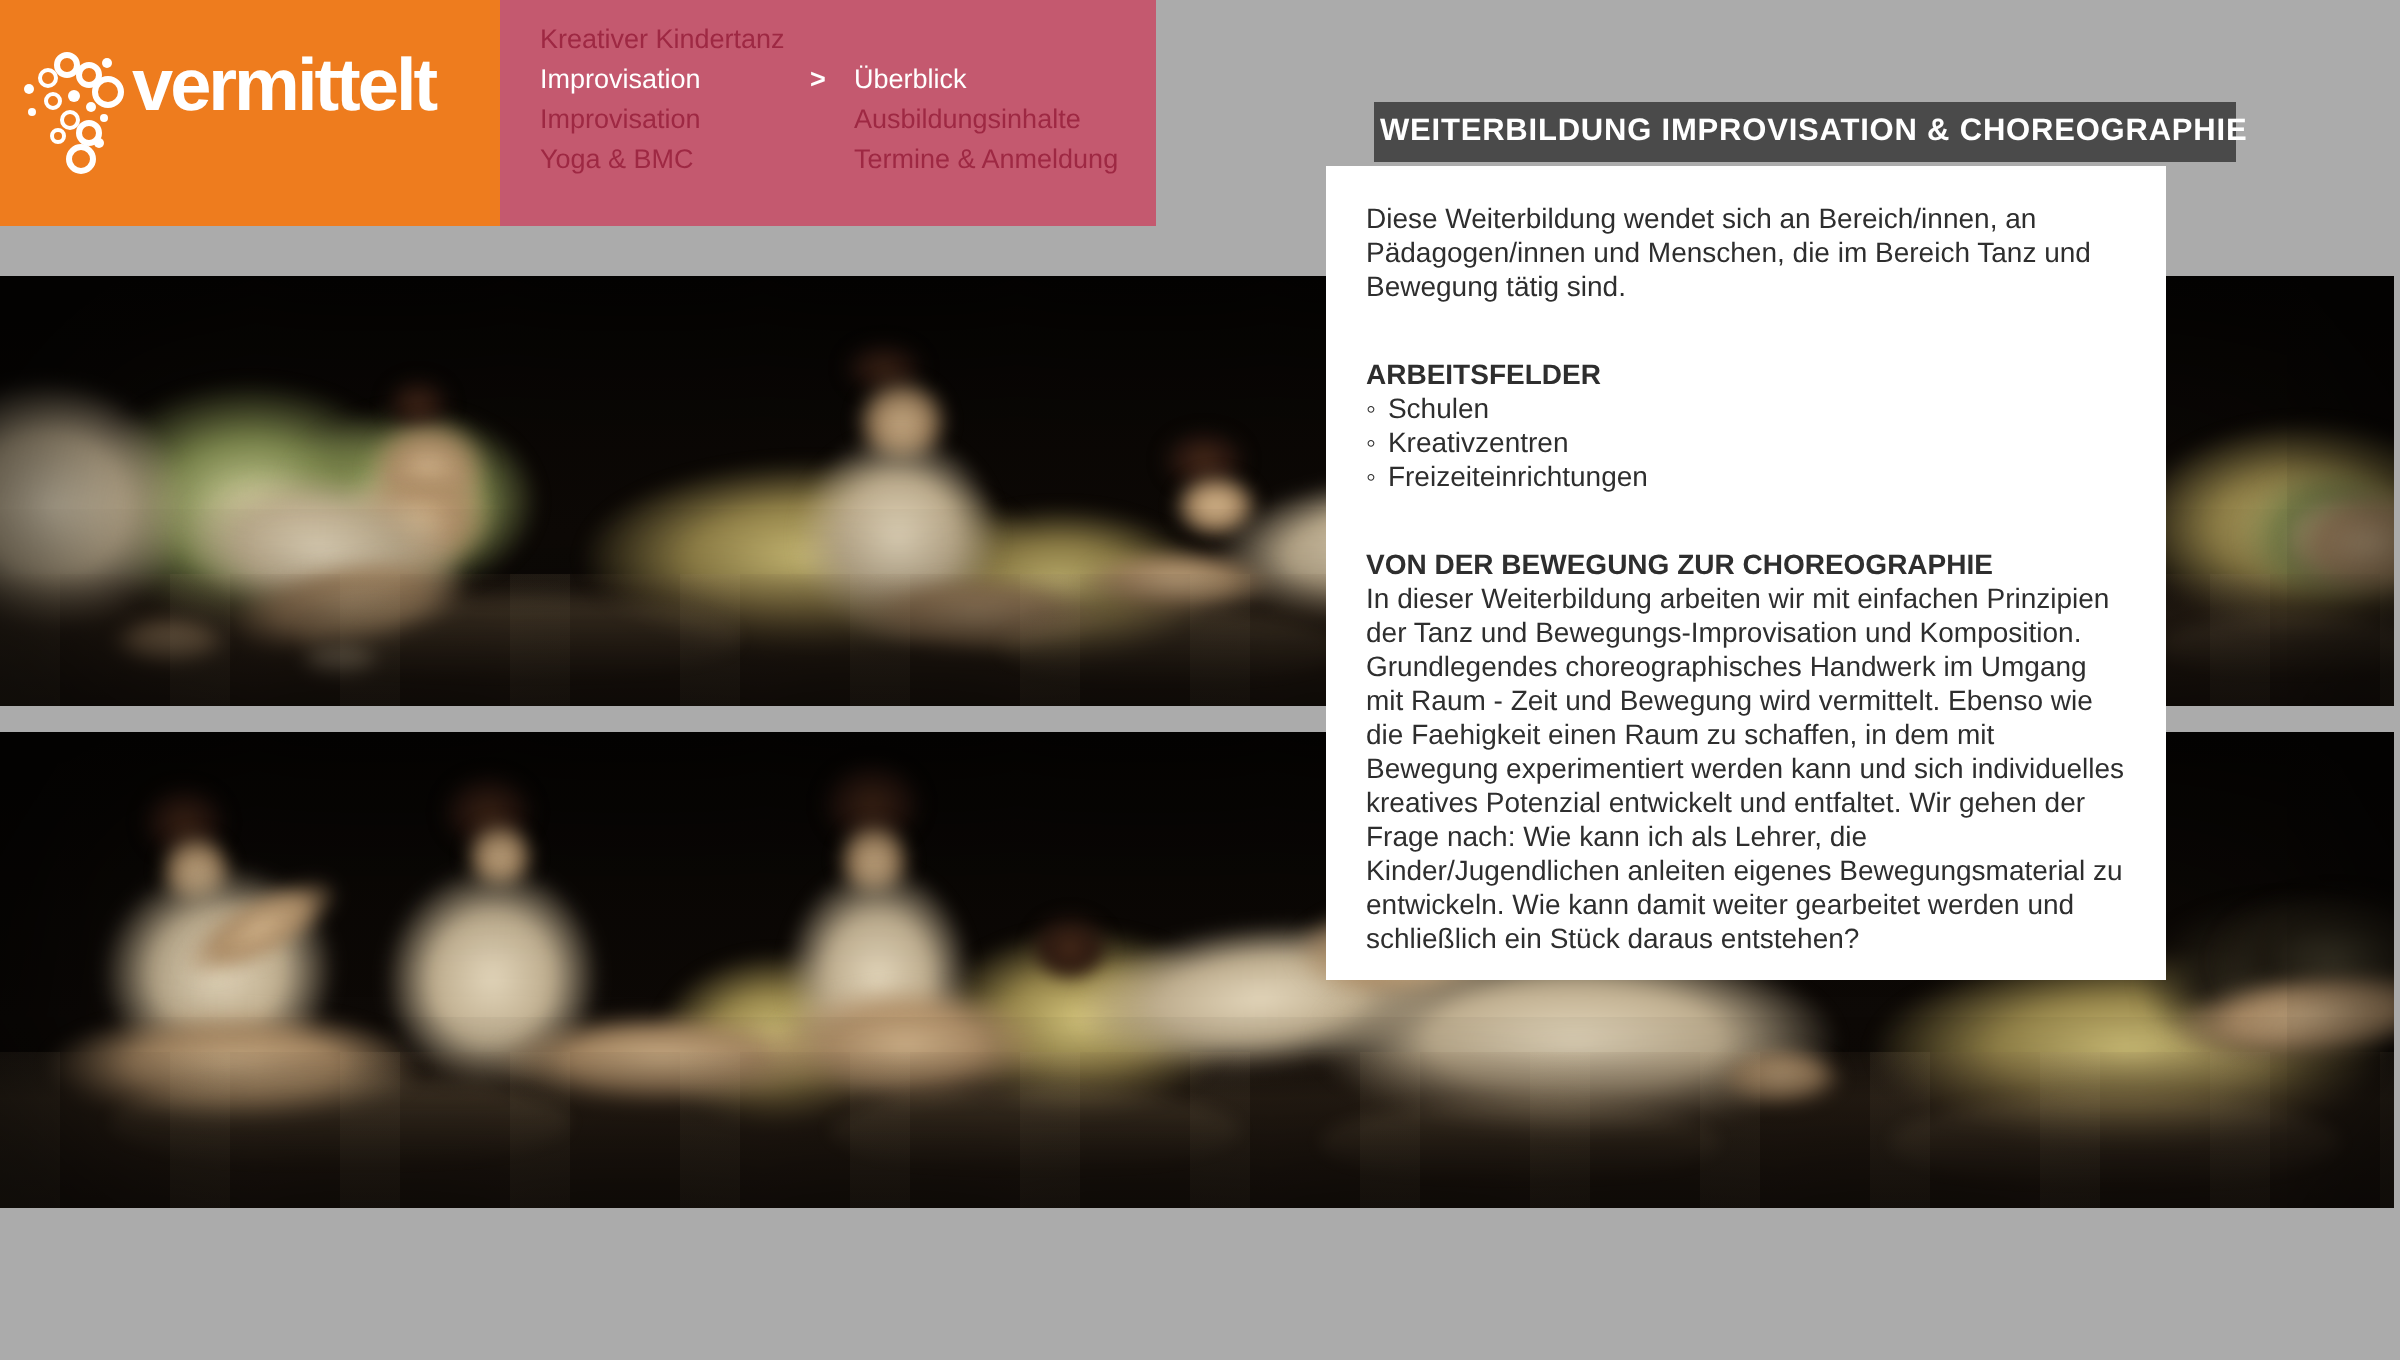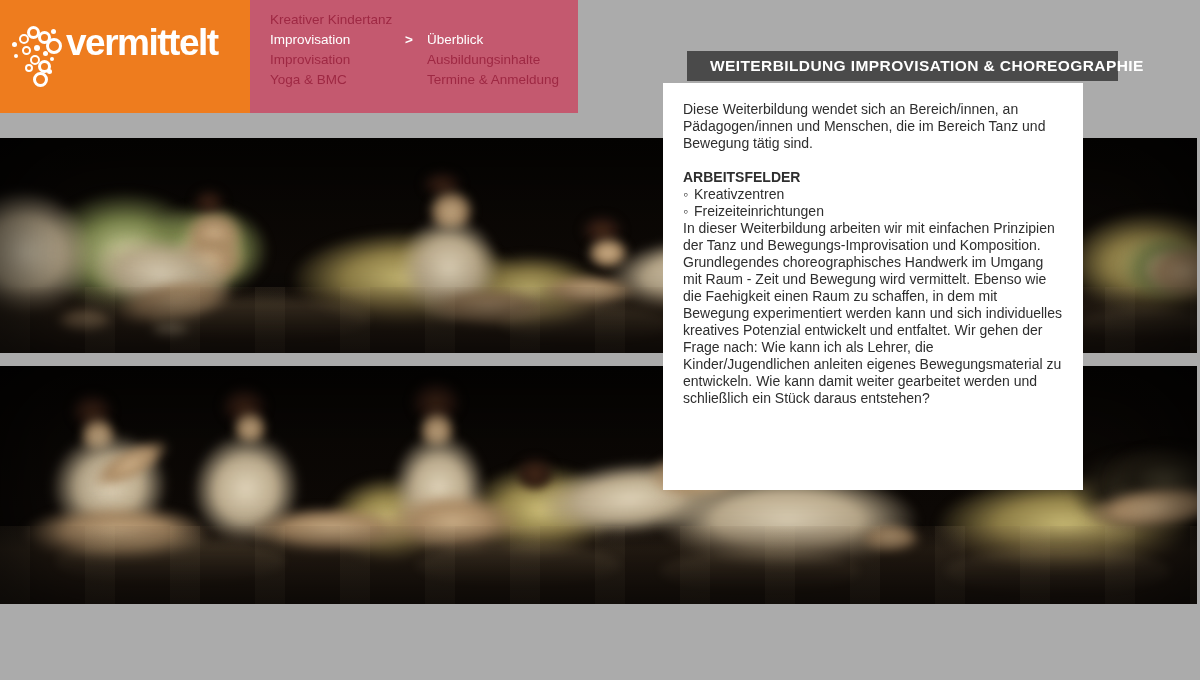--- a/index.html
+++ b/index.html
@@ -45,27 +45,27 @@
   .fl { background:radial-gradient(closest-side,#d6c67c 0%, #96854a 52%, rgba(40,35,15,0) 100%); }
   .flg{ background:radial-gradient(closest-side,#cfd29a 0%, #7f8a4e 52%, rgba(30,35,15,0) 100%); }
   .hr { background:radial-gradient(closest-side,#4a2c1a 0%, #2a1710 60%, rgba(0,0,0,0) 100%); }
   .dk { background:radial-gradient(closest-side,#46402e 0%, #201b12 55%, rgba(0,0,0,0) 100%); }
   .rf { border-radius:40%; background:linear-gradient(180deg, rgba(220,190,140,0.16), rgba(220,190,140,0)); filter:blur(6px); }
 
   
   .content-panel { position:absolute; left:663px; top:83px; width:420px; height:407px; background:#fff; z-index:2;
     padding:18px 20px 0 20px; color:#2E2E2E; }
   .content-panel p, .content-panel h3, .content-panel li { font-size:14px; line-height:17px; }
-  .content-panel h3 { margin-top:17px; font-weight:bold; }
+  .content-panel h3 { margin-top:27px; font-weight:bold; }
   .bullets { list-style:none; }
   .bullets .b { margin-right:6px; }
 
   
   .title-bar { position:absolute; left:687px; top:51px; width:431px; height:30px; background:#4A4A4A; z-index:3;
-    color:#fff; font-weight:bold; font-size:15.5px; letter-spacing:0.4px; line-height:30px; padding-left:23px; white-space:nowrap; }
+    color:#fff; font-weight:bold; font-size:15.5px; letter-spacing:0.4px; line-height:30px; padding-left:3px; white-space:nowrap; }
 
   
   .footer-bar { position:absolute; left:0; top:685px; width:255px; height:29px; background:#4A4A4A; z-index:3;
     display:flex; align-items:center; padding-left:23px; }
   .footer-bar a { color:#fff; font-size:13.5px; letter-spacing:0.3px; text-decoration:none; cursor:pointer; font-weight:500; }
   .footer-bar a.l1 { margin-right:29px; }
   .footer-bar a.l2 { margin-right:6px; }
 </style>
 </head>
 <body>
@@ -168,23 +168,25 @@
     <i class="rf" style="left:55px;top:172px;width:230px;height:46px"></i>
     <i class="rf" style="left:415px;top:178px;width:205px;height:42px"></i>
     <i class="rf" style="left:660px;top:185px;width:200px;height:40px"></i>
     <i class="rf" style="left:945px;top:182px;width:225px;height:46px"></i>
   </div>
 
   <section class="content-panel">
     <p class="intro">Diese Weiterbildung wendet sich an Bereich/innen, an Pädagogen/innen und Menschen, die im Bereich Tanz und Bewegung tätig sind.</p>
     <h3>ARBEITSFELDER</h3>
     <ul class="bullets">
+      <li><span class="b">◦</span><span>Schulen</span></li>
       <li><span class="b">◦</span><span>Kreativzentren</span></li>
       <li><span class="b">◦</span><span>Freizeiteinrichtungen</span></li>
     </ul>
+    <h3>VON DER BEWEGUNG ZUR CHOREOGRAPHIE</h3>
     <p>In dieser Weiterbildung arbeiten wir mit einfachen Prinzipien der Tanz und Bewegungs-Improvisation und Komposition. Grundlegendes choreographisches Handwerk im Umgang mit Raum - Zeit und Bewegung wird vermittelt. Ebenso wie die Faehigkeit  einen Raum zu schaffen, in dem mit  Bewegung experimentiert werden kann und sich  individuelles kreatives Potenzial entwickelt und entfaltet. Wir gehen der Frage nach: Wie kann ich als Lehrer, die Kinder/Jugendlichen anleiten eigenes Bewegungsmaterial zu entwickeln. Wie kann damit weiter gearbeitet werden und schließlich ein Stück daraus entstehen?</p>
   </section>
 
   <div class="title-bar">
     <span>WEITERBILDUNG IMPROVISATION &amp; CHOREOGRAPHIE</span>
   </div>
 
   <footer class="footer-bar">
     <a class="l1">Team</a>
     <a class="l2">Kontakt</a>

